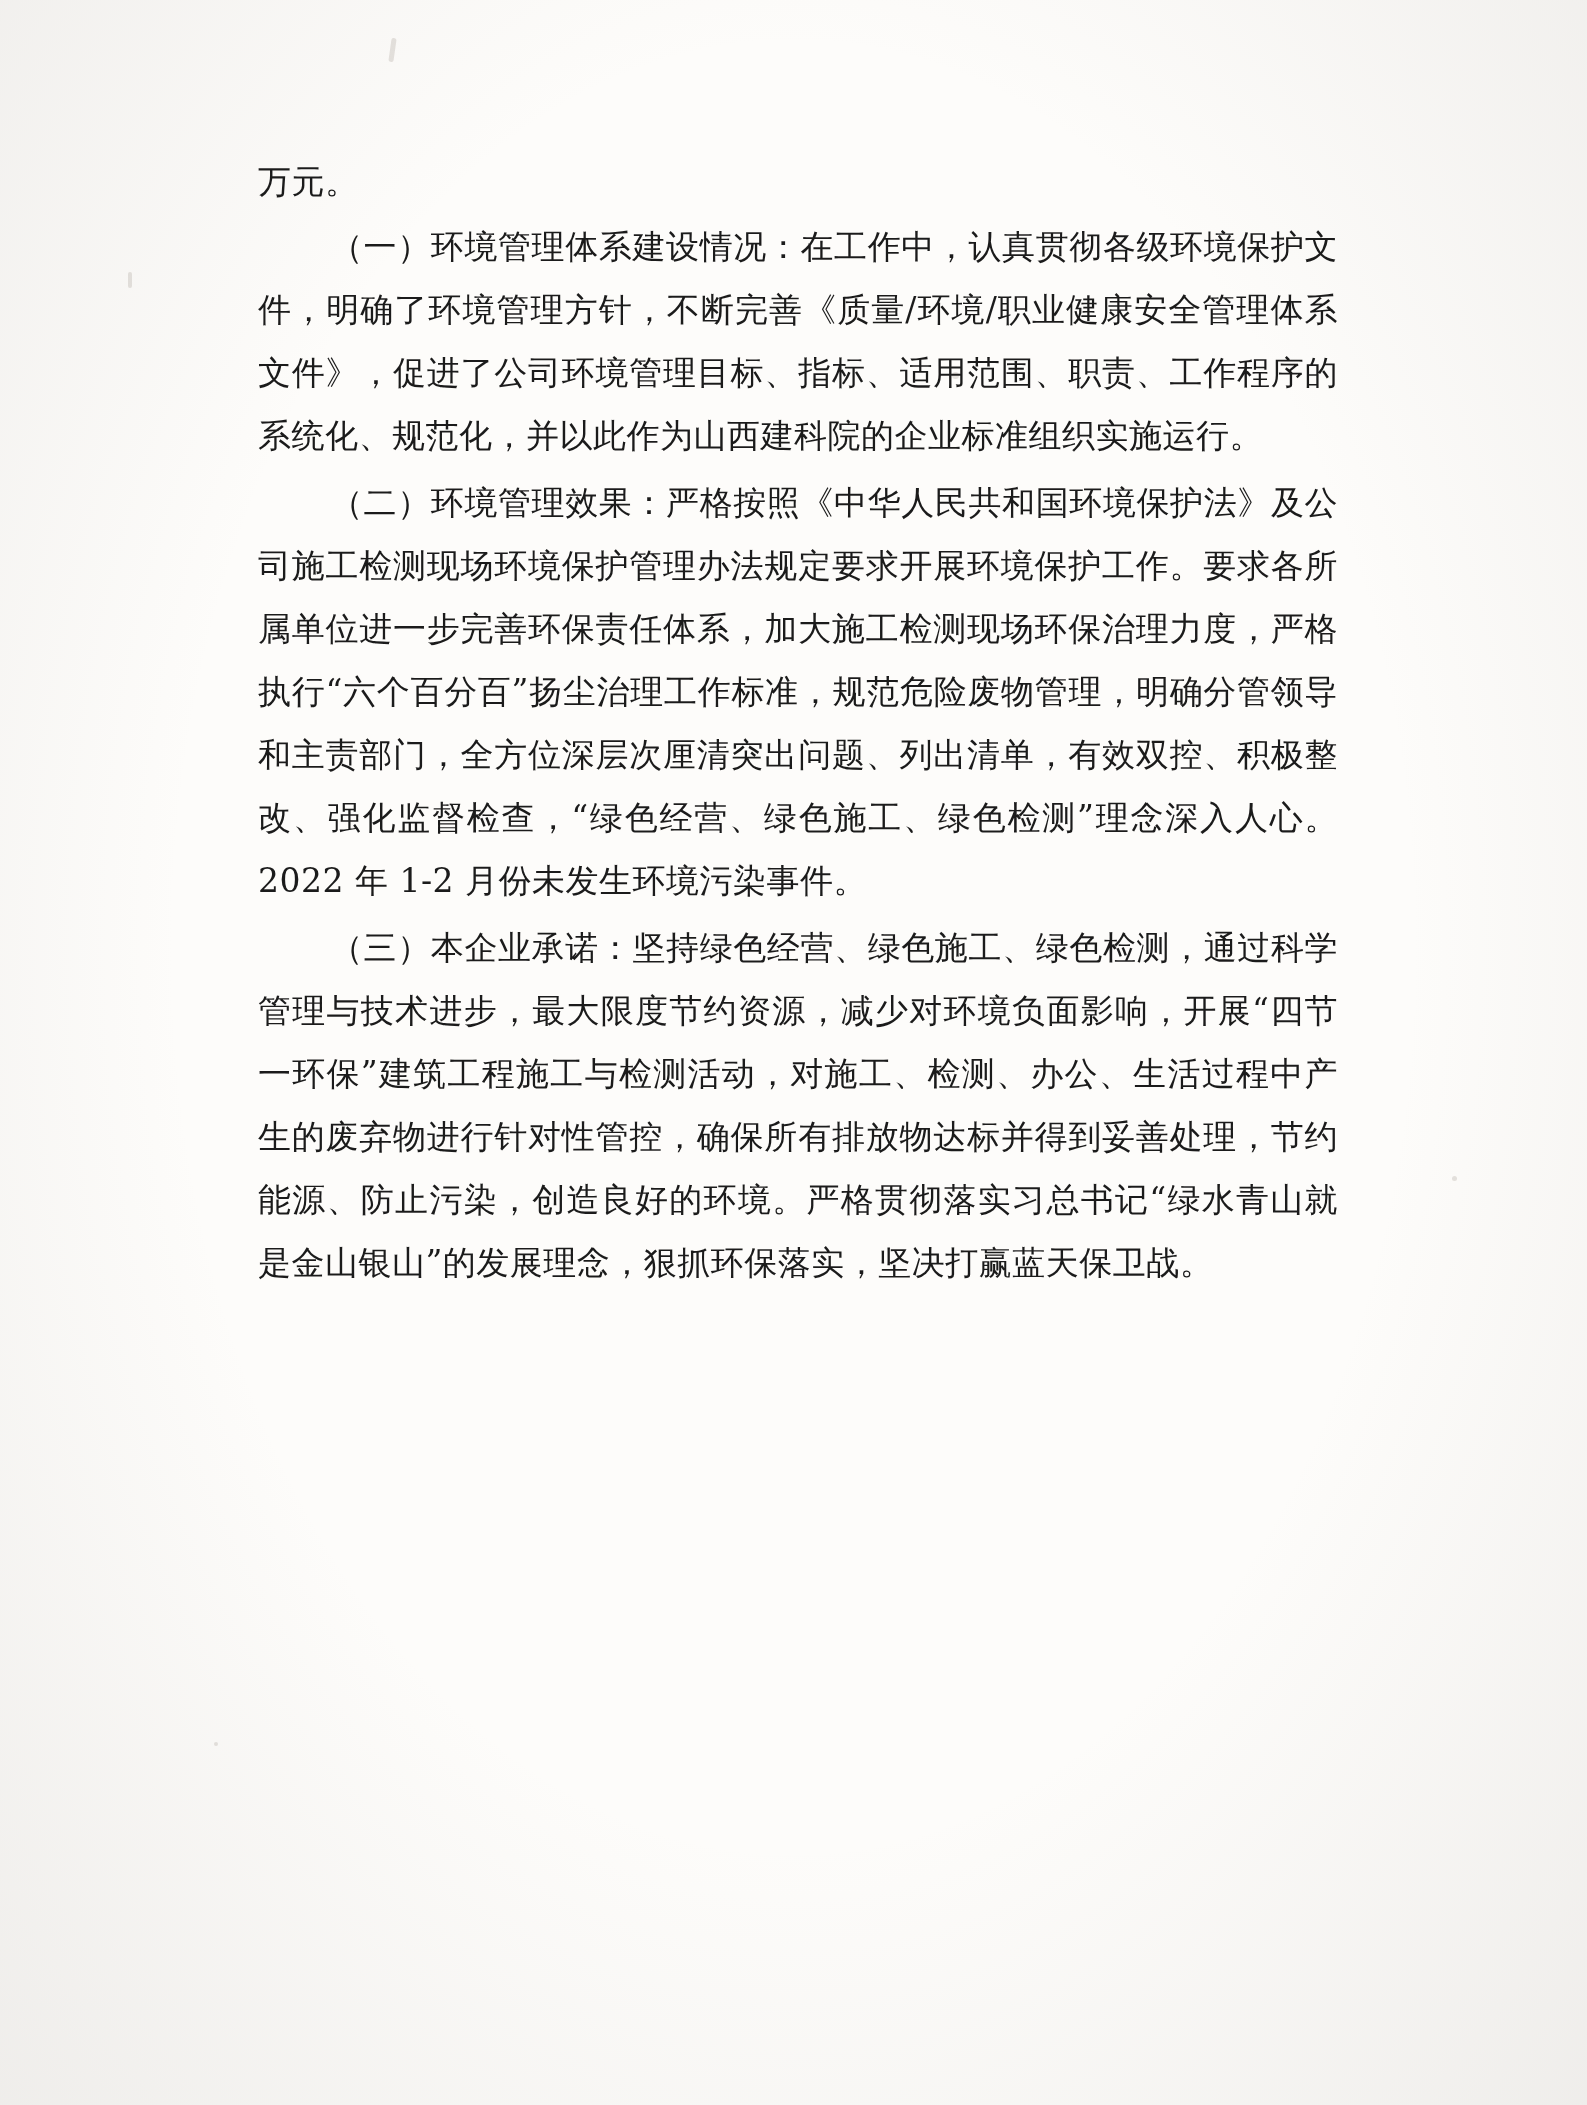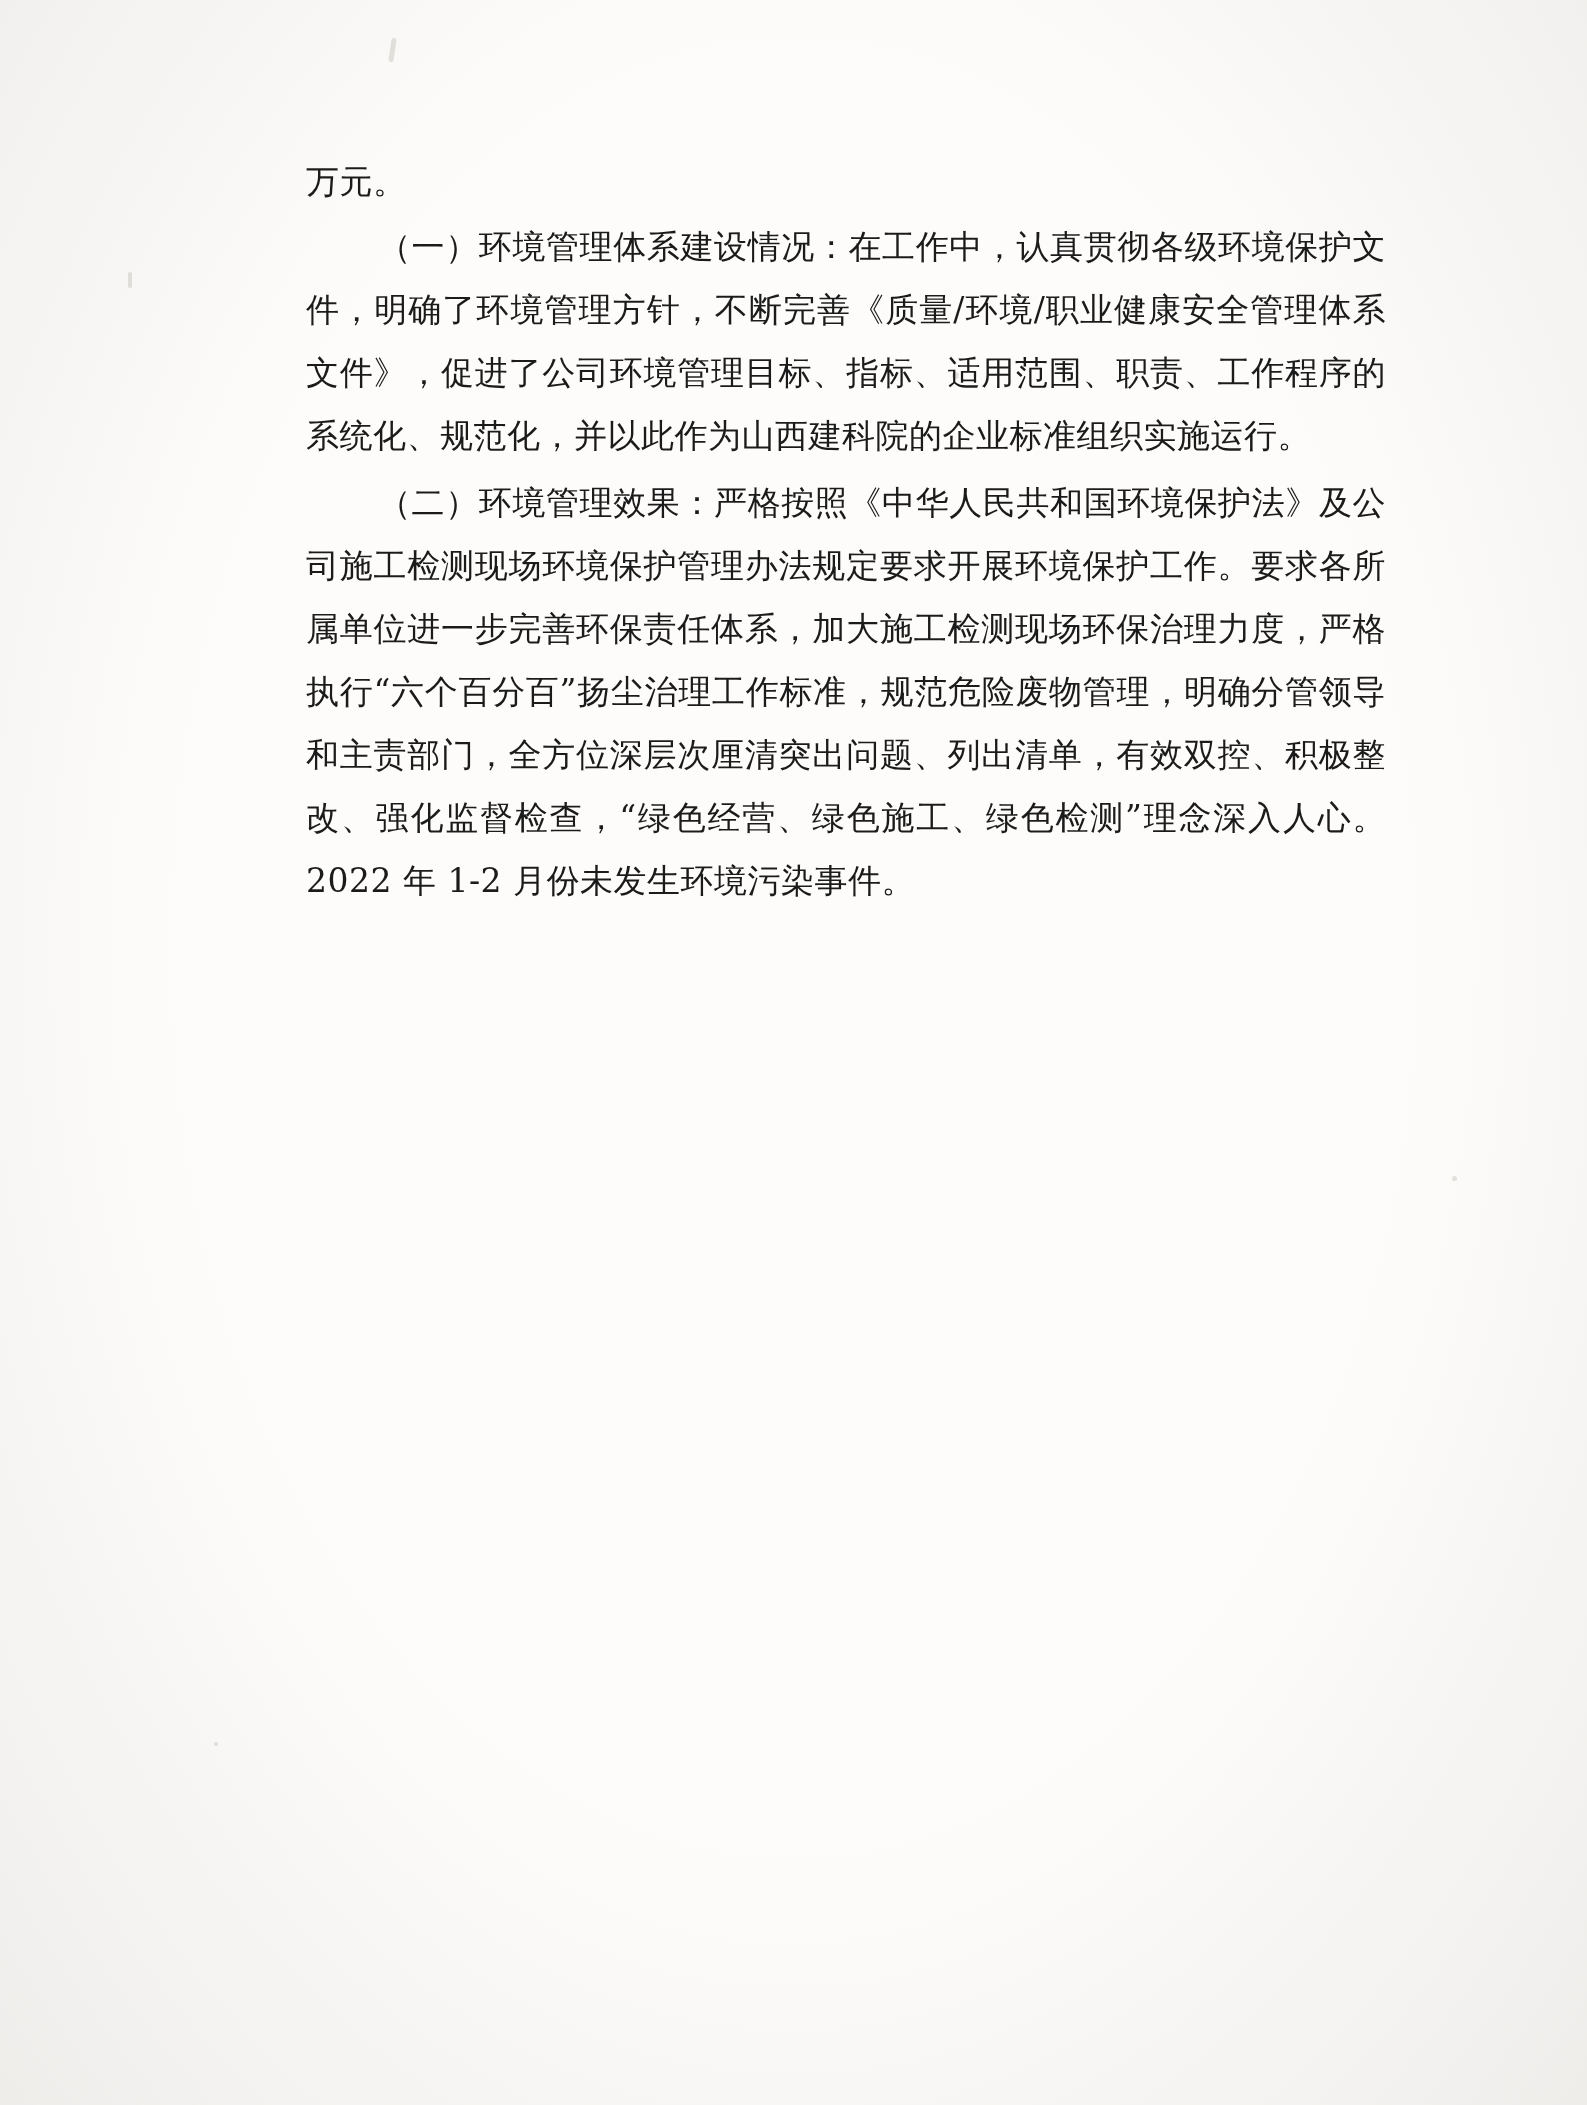--- a/index.html
+++ b/index.html
@@ -33,21 +33,20 @@
     border-radius: 50%;
     opacity: .55;
     z-index: 2;
   }
   .content {
     position: absolute;
     left: 258px;
     top: 150px;
     width: 1080px;
     z-index: 4;
-    margin-left: 48px;
   }
   p {
     margin: 0;
     font-family: "DejaVu Serif", "Liberation Serif", serif;
     font-size: 33px;
     line-height: 63px;
     color: #1b1b1b;
     text-align: justify;
     text-justify: inter-ideograph;
     letter-spacing: 0.5px;
@@ -77,15 +76,16 @@
 
     <p class="plain">万元。</p>
 
 
 
 
     <p class="indent-2 para-gap">（一）环境管理体系建设情况：在工作中，认真贯彻各级环境保护文件，明确了环境管理方针，不断完善《质量/环境/职业健康安全管理体系文件》，促进了公司环境管理目标、指标、适用范围、职责、工作程序的系统化、规范化，并以此作为山西建科院的企业标准组织实施运行。</p>
 
     <p class="indent-2 block-gap">（二）环境管理效果：严格按照《中华人民共和国环境保护法》及公司施工检测现场环境保护管理办法规定要求开展环境保护工作。要求各所属单位进一步完善环保责任体系，加大施工检测现场环保治理力度，严格执行“六个百分百”扬尘治理工作标准，规范危险废物管理，明确分管领导和主责部门，全方位深层次厘清突出问题、列出清单，有效双控、积极整改、强化监督检查，“绿色经营、绿色施工、绿色检测”理念深入人心。2022 年 1-2 月份未发生环境污染事件。</p>
 
+    <p class="indent-2 block-gap">（三）本企业承诺：坚持绿色经营、绿色施工、绿色检测，通过科学管理与技术进步，最大限度节约资源，减少对环境负面影响，开展“四节一环保”建筑工程施工与检测活动，对施工、检测、办公、生活过程中产生的废弃物进行针对性管控，确保所有排放物达标并得到妥善处理，节约能源、防止污染，创造良好的环境。严格贯彻落实习总书记“绿水青山就是金山银山”的发展理念，狠抓环保落实，坚决打赢蓝天保卫战。</p>
 
   </div>
 </div>
 
 </body></html>

